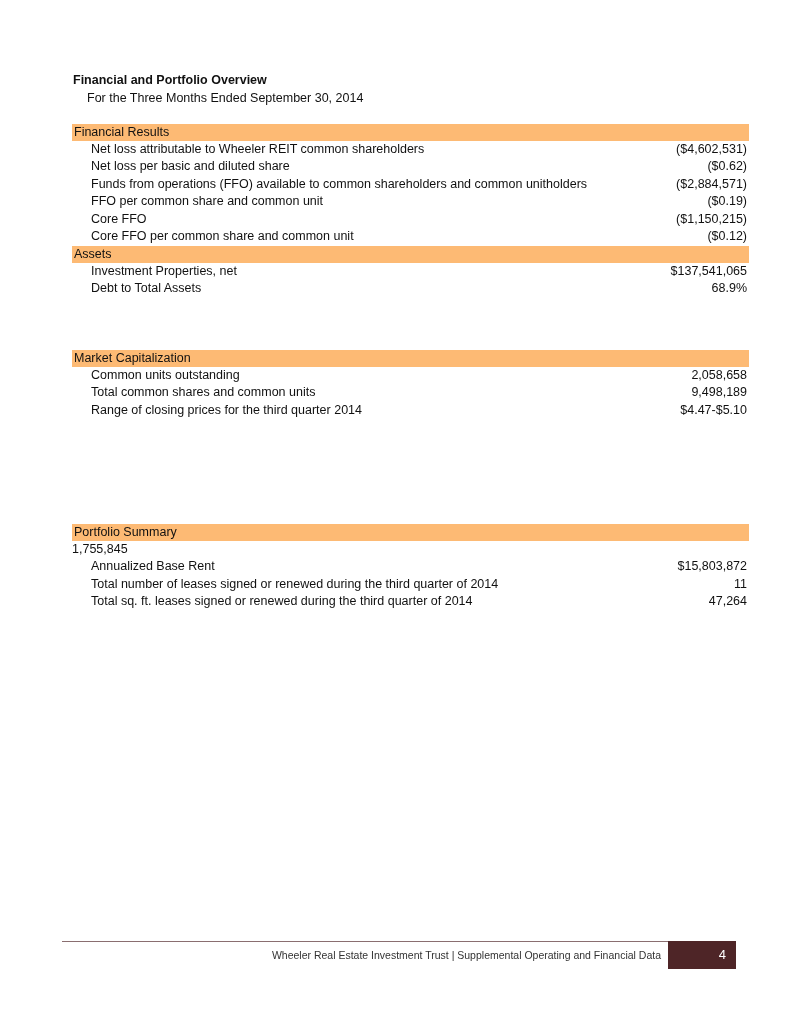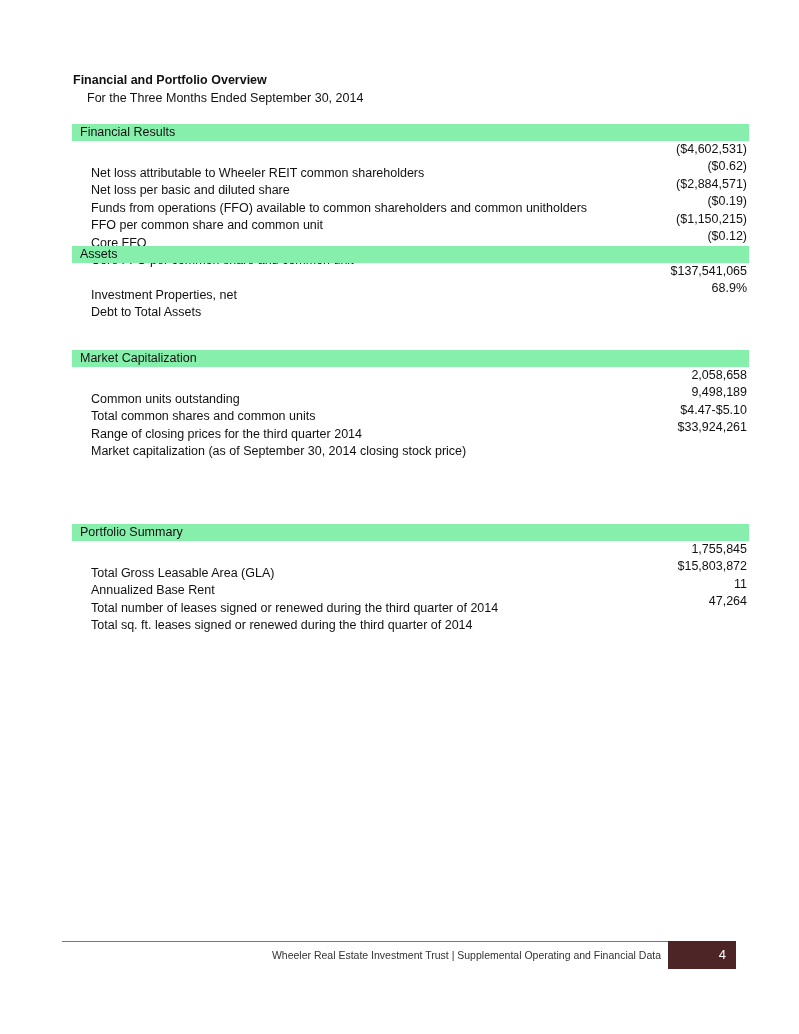--- a/index.html
+++ b/index.html
@@ -2,23 +2,23 @@
 <html><head>
 <meta charset="utf-8">
 <style>
   html, body { margin: 0; padding: 0; background: #ffffff; }
   body { width: 799px; height: 1034px; position: relative; overflow: hidden;
          font-family: "Liberation Sans", "DejaVu Sans", sans-serif; color: #111; }
   .page { position: absolute; left: 0; top: 0; width: 799px; height: 1034px; }
   .title { position: absolute; left: 73px; top: 71px; font-size: 12.5px; font-weight: bold; line-height: 18px; }
   .subtitle { position: absolute; left: 73px; top: 89px; font-size: 12.5px; line-height: 18px; margin-left: 14px; }
   .section { position: absolute; left: 72px; width: 677px; }
-  .band { background: #86efac; height: 17px; line-height: 17px; font-size: 12.5px; padding-left: 8px; }
+  .band { background: #fdba74; height: 17px; line-height: 17px; font-size: 12.5px; padding-left: 2px; }
   .row { display: flex; justify-content: space-between; height: 17.4px; line-height: 17.4px; font-size: 12.5px; }
-  .row .label { padding-left: 19px; white-space: nowrap; margin-top: 24px; }
+  .row .label { padding-left: 19px; white-space: nowrap; }
   .row .value { padding-right: 2px; white-space: nowrap; text-align: right; }
   .footer-line { position: absolute; left: 62px; top: 941px; width: 606px; height: 1px; background: #8a6e70; }
   .footer-text { position: absolute; right: 138px; top: 946px; font-size: 10.5px; line-height: 18px; color: #333; white-space: nowrap; }
   .page-box { position: absolute; left: 668px; top: 941px; width: 68px; height: 28px; background: #4e2527; }
   .page-num { position: absolute; right: 10px; top: 5px; color: #fff; font-size: 13px; line-height: 18px; }
 </style>
 </head>
 <body>
 
 <div class="page">
@@ -72,30 +72,25 @@
         <span class="value">2,058,658</span>
       </div>
     <div class="row">
         <span class="label">Total common shares and common units</span>
         <span class="value">9,498,189</span>
       </div>
     <div class="row">
         <span class="label">Range of closing prices for the third quarter 2014</span>
         <span class="value">$4.47-$5.10</span>
       </div>
-    <div class="row">
-        <span class="label">Market capitalization (as of September 30, 2014 closing stock price)</span>
-        <span class="value">$33,924,261</span>
-      </div>
   </div>
 
   <div class="section" style="top:524px;">
     <div class="band">Portfolio Summary</div>
     <div class="row">
-        <span class="label">Total Gross Leasable Area (GLA)</span>
         <span class="value">1,755,845</span>
       </div>
     <div class="row">
         <span class="label">Annualized Base Rent</span>
         <span class="value">$15,803,872</span>
       </div>
     <div class="row">
         <span class="label">Total number of leases signed or renewed during the third quarter of 2014</span>
         <span class="value">11</span>
       </div>

